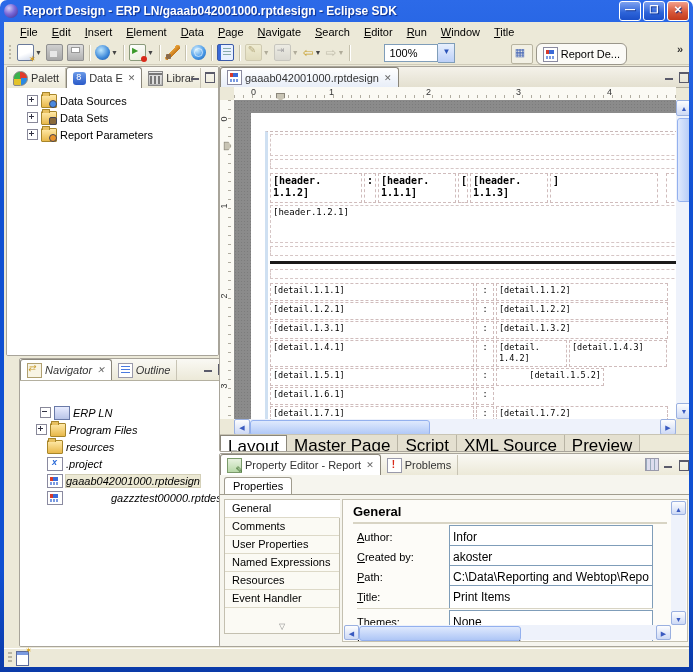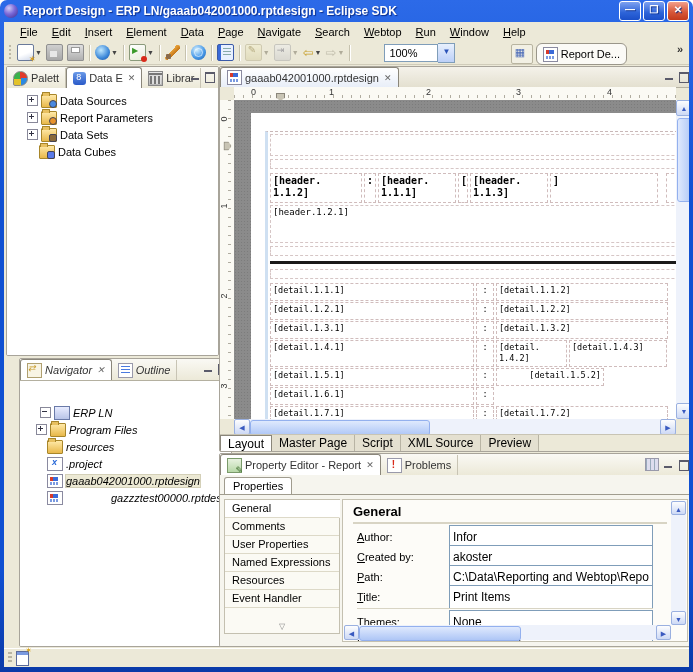--- a/index.html
+++ b/index.html
@@ -131,21 +131,21 @@
   .cell{border:1px dashed #d0bcbc;box-sizing:border-box;overflow:hidden;}
   .mono{font-family:"DejaVu Sans Mono",monospace;}
   .hdrtxt{font-size:10px;font-weight:bold;line-height:12px;padding:1px 2px;white-space:pre-line;}
   .dtltxt{font-size:8.5px;line-height:11px;padding:1px 2px;white-space:pre-line;}
   .blackline{height:3px;background:#1a1a1a;margin:5px 0 5px 0;}
   .hsb{position:absolute;left:14px;right:16px;bottom:16px;height:16px;background:#eef2fb;display:flex;}
   .vsb{position:absolute;right:0;top:33px;bottom:32px;width:16px;background:#eef2fb;}
   .sb-btn{width:16px;height:16px;background:linear-gradient(#fdfdfe,#cdd9f5);border:1px solid #9ab0e0;border-radius:2px;color:#3a5ac0;font-size:7px;text-align:center;line-height:15px;flex:0 0 auto;box-sizing:border-box;}
   .sb-thumb-h{height:14px;margin:1px 0;background:linear-gradient(180deg,#dfe9fd,#aec6f6);border:1px solid #93b0ee;border-radius:3px;}
   .sb-thumb-v{width:14px;margin:0 1px;background:linear-gradient(90deg,#dfe9fd,#aec6f6);border:1px solid #93b0ee;border-radius:3px;position:absolute;}
-  .ed-bottom-tabs{position:absolute;left:0;right:0;bottom:0;height:16px;background:#ece9d8;border-top:1px solid #c8c4b4;display:flex;font-size:12px;}
+  .ed-bottom-tabs{position:absolute;left:0;right:0;bottom:0;height:16px;background:#ece9d8;border-top:1px solid #c8c4b4;display:flex;font-size:17px;}
   .ebt{padding:1px 7px;border-right:1px solid #b8b4a4;background:#e0dcc c;}
   .ebt{background:#e4e0d0;}
   .ebt.active{background:#fff;border:1px solid #8a867a;border-bottom:none;font-weight:normal;}
   .ebt::first-letter{text-decoration:none;}
 
   
   .prop-body{position:absolute;left:0;right:0;top:21px;bottom:0;background:#f6f5ee;}
   .props-tab{position:absolute;left:4px;top:2px;height:17px;padding:0 8px;background:#fff;border:1px solid #a09c8e;border-bottom:none;border-radius:3px 3px 0 0;line-height:16px;}
   .props-strip{position:absolute;left:0;right:0;top:19px;height:1px;background:#a09c8e;}
   .cat-list{position:absolute;left:4px;top:24px;width:114px;bottom:12px;background:#fbfaf4;border:1px solid #c4c0b0;}
@@ -188,24 +188,24 @@
 
     <div class="menubar" style="top:0;">
       <span class="menu-item">File</span>
       <span class="menu-item">Edit</span>
       <span class="menu-item">Insert</span>
       <span class="menu-item">Element</span>
       <span class="menu-item">Data</span>
       <span class="menu-item">Page</span>
       <span class="menu-item">Navigate</span>
       <span class="menu-item">Search</span>
-      <span class="menu-item">Webtop</span>
+      <span class="menu-item">Editor</span>
       <span class="menu-item">Run</span>
       <span class="menu-item">Window</span>
-      <span class="menu-item">Help</span>
+      <span class="menu-item">Title</span>
     </div>
 
     <div class="toolbar" style="top:19px;left:0;right:0;">
       <span class="tgrip"></span>
       <span class="tbtn">
           <span class="ticon i-new"></span>
           <span class="drop">▼</span>
         </span>
       <span class="tbtn">
           <span class="ticon i-save"></span>
@@ -293,37 +293,30 @@
         <div class="titem" style="margin-top:4px;">
           <span class="expander plus"></span>
           <span class="node-icon folder">
               <span class="badge b-cyl"></span>
             </span>
           <span>Data Sources</span>
         </div>
         <div class="titem">
           <span class="expander plus"></span>
           <span class="node-icon folder">
+              <span class="badge b-set"></span>
+            </span>
+          <span>Data Sets</span>
+        </div>
+        <div class="titem">
+          <span class="expander plus"></span>
+          <span class="node-icon folder">
               <span class="badge b-param"></span>
             </span>
           <span>Report Parameters</span>
-        </div>
-        <div class="titem">
-          <span class="expander plus"></span>
-          <span class="node-icon folder">
-              <span class="badge b-set"></span>
-            </span>
-          <span>Data Sets</span>
-        </div>
-        <div class="titem">
-          <span class="exp-space"></span>
-          <span class="node-icon folder">
-              <span class="badge b-cube"></span>
-            </span>
-          <span>Data Cubes</span>
         </div>
       </div>
     </div>
 
     <div class="view" style="left:15px;top:336px;width:211px;height:287px;font-style:italic;">
       <div class="view-tabs">
         <span class="vtab active">
             <span class="tabicon ic-nav"></span>
             <span>Navigator</span>
             <span class="x">✕</span>

